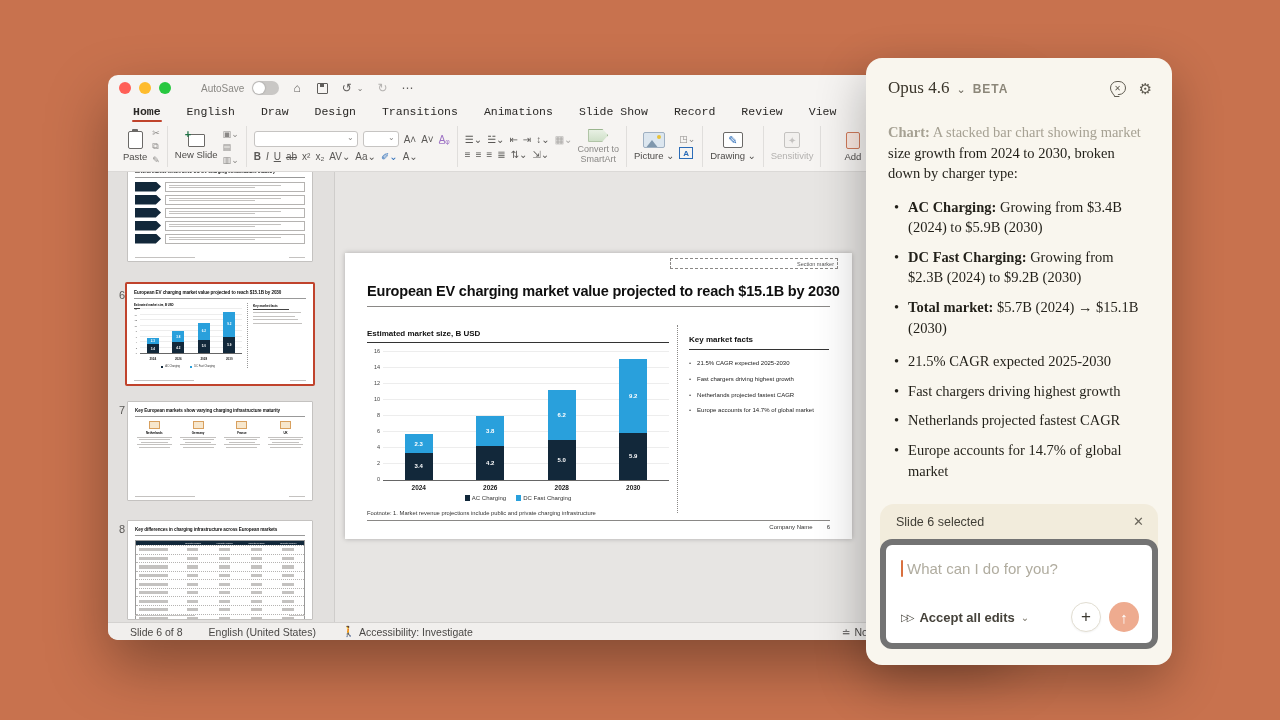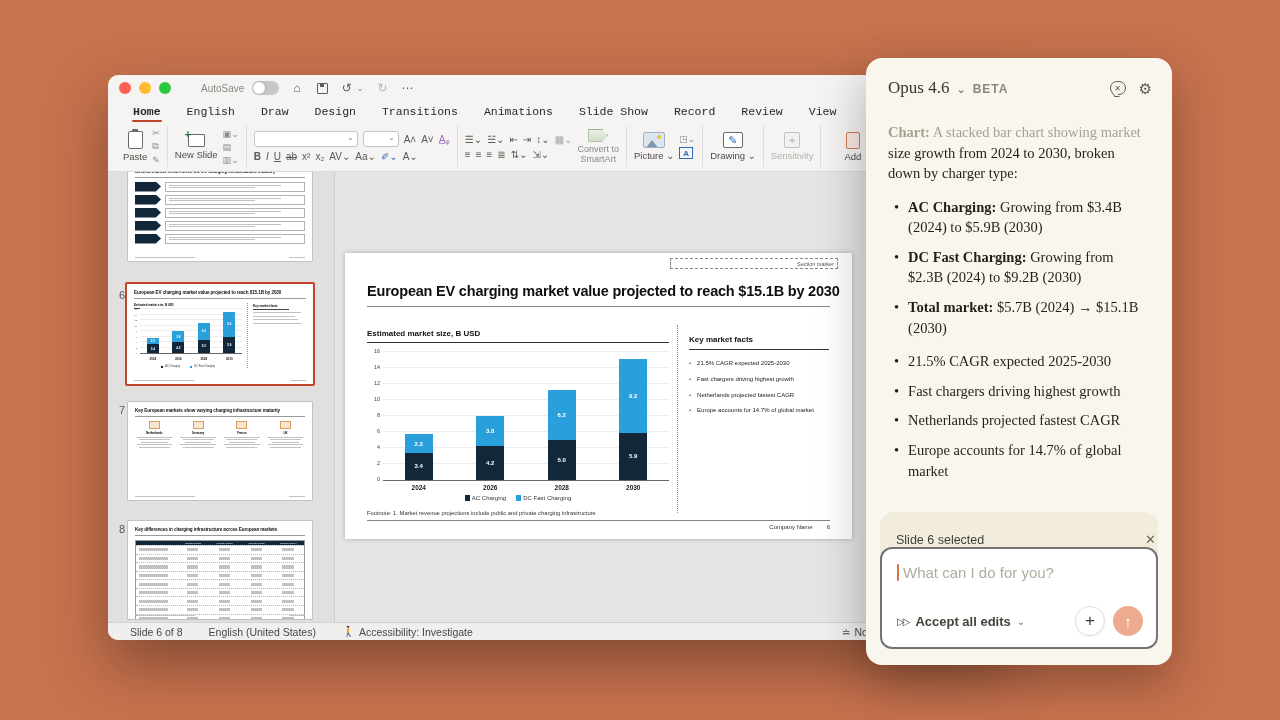--- a/index.html
+++ b/index.html
@@ -135,23 +135,23 @@
   .gear { font-size:15px; line-height:1; }
 
   .chat-body { padding:24px 22px 0 22px; font-family:"Liberation Serif", serif; font-size:14.5px; line-height:1.42; color:#211f18; }
   .muted { color:#a6a193; }
   .chat-ul { list-style:none; margin:13px 0 0 6px; }
   .chat-ul li { display:flex; gap:9px; margin-bottom:9px; }
   .chat-ul .dot { flex:0 0 auto; }
   .chat-h2 { font-size:15.5px; font-weight:bold; margin-top:16px; color:#211f18; }
 
   .composer { position:absolute; left:14px; right:14px; bottom:16px; background:#f2ecdc; border-radius:14px; }
-  .chip-row { display:flex; align-items:flex-end; height:35px; padding:0 2px 0 16px; font-size:12.5px; color:#403e36; }
+  .chip-row { display:flex; align-items:center; height:35px; padding:0 14px 0 16px; font-size:12.5px; color:#403e36; }
   .chip-x { margin-left:auto; color:#6b675c; font-size:13px; }
-  .composer-card { background:#fff; border:2px solid #737373; border-radius:12px; padding:15px 13px 11px 15px; }
+  .composer-card { background:#fff; border:6px solid #737373; border-radius:12px; padding:15px 13px 11px 15px; }
   .ph-row { display:flex; align-items:center; }
   .caret { width:2px; height:17px; background:#d9703f; border-radius:1px; margin-right:4px; }
   .placeholder { font-size:15px; color:#b0ac9f; }
   .c-bottom { display:flex; align-items:center; margin-top:25px; }
   .ff-icon { font-size:10px; color:#45423a; letter-spacing:-2px; margin-right:7px; }
   .accept-label { font-size:13px; font-weight:bold; color:#45423a; }
   .accept-chev { font-size:10px; color:#7d796c; margin-left:6px; }
   .c-actions { margin-left:auto; display:flex; gap:8px; align-items:center; }
   .btn-plus { width:30px; height:30px; border-radius:50%; background:#fff; border:1px solid #e2ded2; color:#3a3830; font-size:17px; display:flex; align-items:center; justify-content:center; box-shadow:0 1px 2px rgba(0,0,0,.05); }
   .btn-send { width:30px; height:30px; border-radius:50%; background:#eeab8f; color:#fff; font-size:15px; font-weight:bold; display:flex; align-items:center; justify-content:center; }

